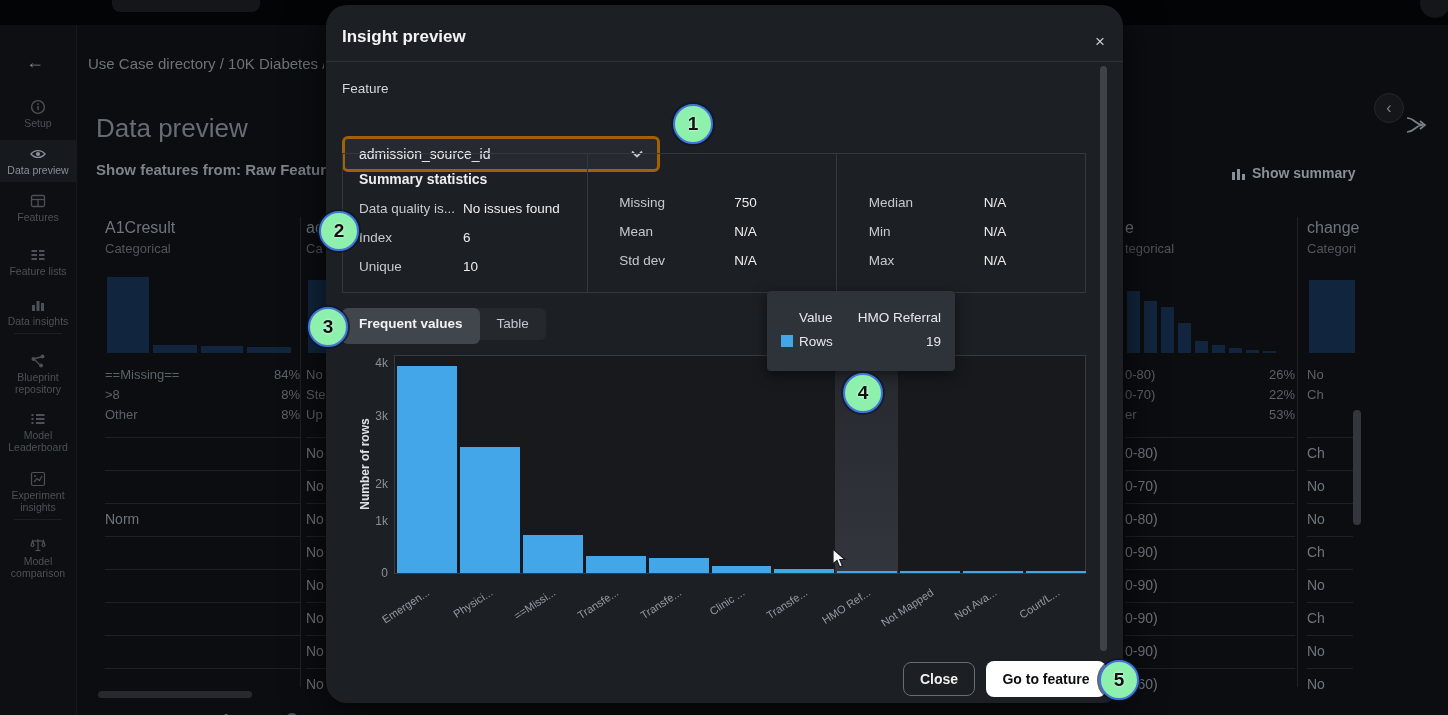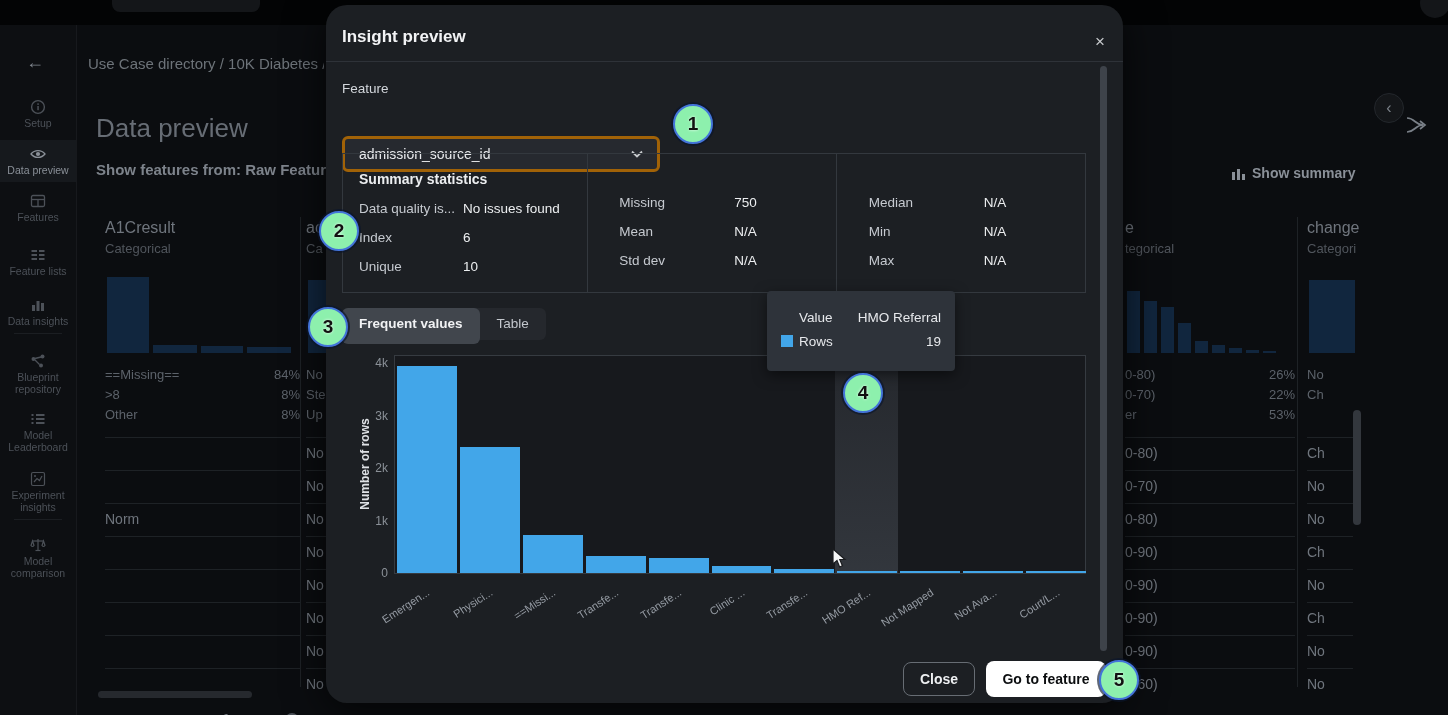--- a/index.html
+++ b/index.html
@@ -473,21 +473,21 @@
     <svg width="15" height="21" viewBox="0 0 15 21">
         <polygon points="1,1 1,16 5,12.5 7.6,19 10.4,17.8 7.8,11.5 13,11.5" fill="#f5f6f7" stroke="#1a1c1f" stroke-width="1.2"></polygon>
       </svg>
   </div>
 
   <div id="btn-close" class="abs">Close</div>
   <div id="btn-go" class="abs">Go to feature</div>
   <div id="modal-scrollbar" class="abs"></div>
 <div class="ytick" style="left: 28px; top: 351px;">4k</div>
     <div class="ytick" style="left: 28px; top: 404px;">3k</div>
-    <div class="ytick" style="left: 28px; top: 456px;">2k</div>
+    <div class="ytick" style="left: 28px; top: 472px;">2k</div>
     <div class="ytick" style="left: 28px; top: 509px;">1k</div>
     <div class="ytick" style="left: 28px; top: 561px;">0</div>
     <div class="xlabel" style="left: 27.4545px; top: 581px;">Emergen...</div>
     <div class="xlabel" style="left: 90.3636px; top: 581px;">Physici...</div>
     <div class="xlabel" style="left: 153.273px; top: 581px;">==Missi...</div>
     <div class="xlabel" style="left: 216.182px; top: 581px;">Transfe...</div>
     <div class="xlabel" style="left: 279.091px; top: 581px;">Transfe...</div>
     <div class="xlabel" style="left: 342px; top: 581px;">Clinic ...</div>
     <div class="xlabel" style="left: 404.909px; top: 581px;">Transfe...</div>
     <div class="xlabel" style="left: 467.818px; top: 581px;">HMO Ref...</div>

